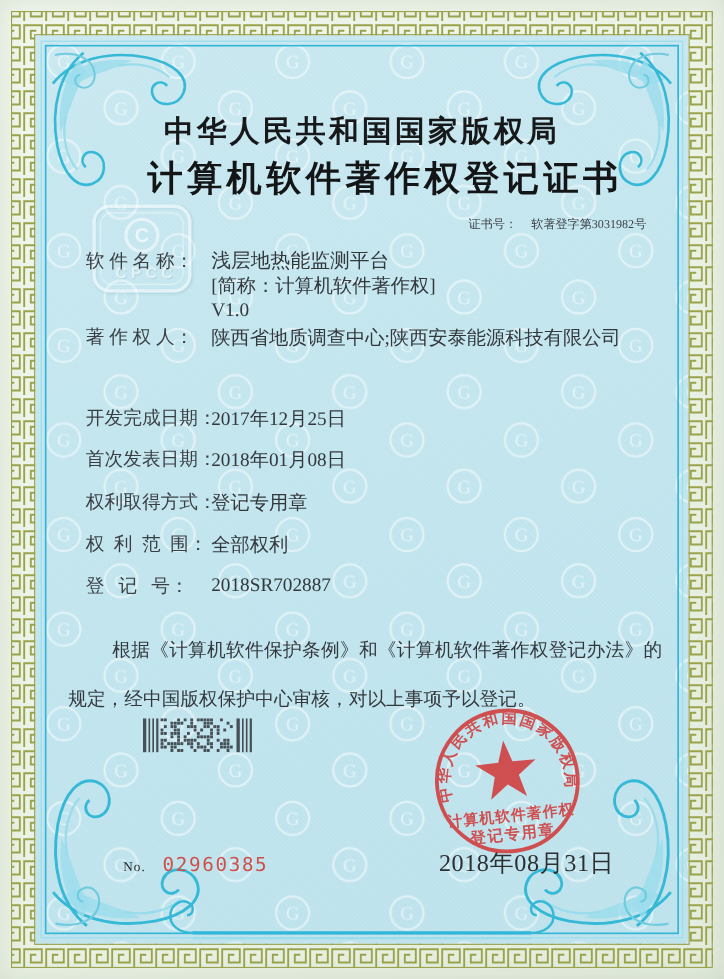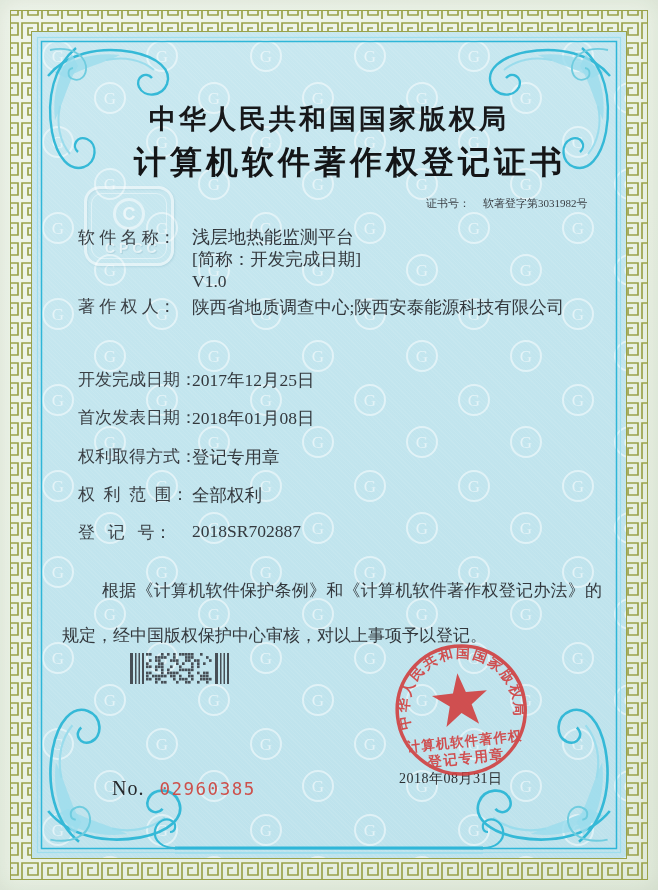--- a/index.html
+++ b/index.html
@@ -71,29 +71,29 @@
 
   .statement {
     position:absolute; left:62px; top:568px; width:540px;
     font-size:17px; line-height:45px; color:#33383d;
     text-indent:40px; text-align:justify;
   }
 
   svg.barcode { position:absolute; left:130px; top:653px; }
 
   .stamp-date {
-    position:absolute; left:399px; top:770px; font-size:14px;
+    position:absolute; left:399px; top:770px; font-size:22px;
     letter-spacing:.5px; color:#2c2f32; white-space:nowrap;
   }
 
   svg.seal { position:absolute; left:391px; top:638px; opacity:.88; }
   svg.seal text { font-family:"Liberation Serif","DejaVu Serif",serif; font-weight:700; }
 
   .serial { position:absolute; left:112px; top:777px; white-space:nowrap; }
-  .serial .no { font-size:20px; color:#26292c; letter-spacing:1px; }
+  .serial .no { font-size:12px; color:#26292c; letter-spacing:1px; }
   .serial .num {
     font-family:"DejaVu Sans Mono","Liberation Mono",monospace;
     font-size:17.5px; color:#cd504b; letter-spacing:1.5px; margin-left:15px;
   }
 </style>
 </head>
 <body>
 
 <div class="page">
 
@@ -158,21 +158,21 @@
 
   <div class="authority">中华人民共和国国家版权局</div>
   <div class="cert-title">计算机软件著作权登记证书</div>
   <div class="certno">
     <span class="cl">证书号：</span><span>软著登字第3031982号</span>
   </div>
 
   <div class="frow" style="top:226px">
     <span class="lab">软 件 名 称：</span><span class="val">
       <div class="ln first">浅层地热能监测平台</div>
-      <div class="ln">[简称：开发完成日期]</div>
+      <div class="ln">[简称：计算机软件著作权]</div>
       <div class="ln">V1.0</div>
     </span>
   </div>
   <div class="frow" style="top:295px">
     <span class="lab">著 作 权 人：</span><span class="val">陕西省地质调查中心;陕西安泰能源科技有限公司</span>
   </div>
   <div class="frow" style="top:368px">
     <span class="lab">开发完成日期：</span><span class="val">2017年12月25日</span>
   </div>
   <div class="frow" style="top:406px">

